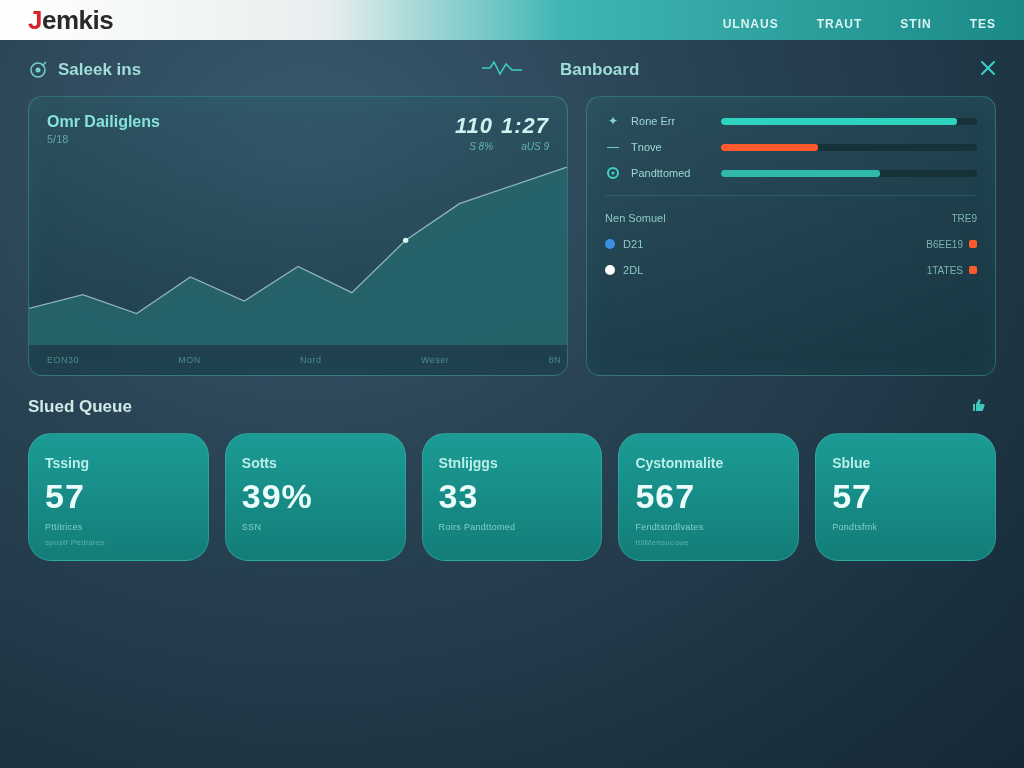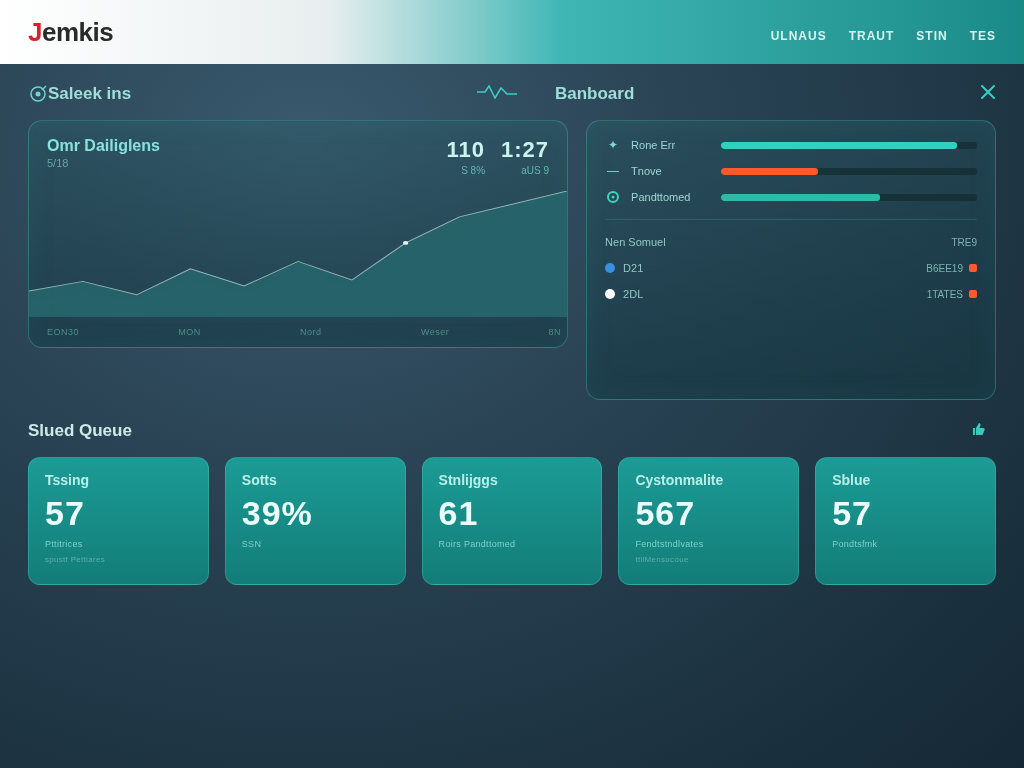--- a/index.html
+++ b/index.html
@@ -2,48 +2,48 @@
 <html><head>
 <meta charset="utf-8">
 <style>
 * { margin:0; padding:0; box-sizing:border-box; font-family: -apple-system, "Segoe UI", sans-serif; }
 body {
   width:1024px; height:768px; overflow:hidden;
   background: radial-gradient(ellipse at 30% 20%, #3a5a6e 0%, #2b4556 35%, #1e3544 70%, #152835 100%);
   position:relative;
 }
 .topbar {
-  height:64px; display:flex; align-items:center; justify-content:space-between;
+  height:40px; display:flex; align-items:center; justify-content:space-between;
   padding:0 28px;
   background: linear-gradient(90deg, #ffffff 0%, #e8eeef 32%, #3fb6b4 55%, #1a8a87 100%);
 }
 .logo { font-size:26px; font-weight:700; letter-spacing:-0.5px; }
 .logo .j { color:#d6222a; } .logo .rest { color:#2a2a2a; }
-.nav { display:flex; gap:22px;margin-top:8px; }
+.nav { display:flex; gap:38px;margin-top:8px; }
 .nav-item { color:#d9f3f2; font-size:12px; letter-spacing:1px; font-weight:600; cursor:pointer; }
 .content { padding:20px 28px 0 28px; display:flex; flex-direction:column; gap:16px; }
 .row1 { display:flex; gap:20px; align-items:center; }
-.sect-title { display:flex; align-items:center; color:#9fded9; font-size:17px; font-weight:600; }
+.sect-title { display:flex; align-items:center; gap:10px; color:#9fded9; font-size:17px; font-weight:600; }
 .sect-title .ic { width:20px; height:20px; display:flex; align-items:center; justify-content:center; }
 .spacer { flex:1; }
 .pulse-ic { color:#3ad0c6; font-size:16px; }
 .close-ic { color:#3ad0c6; font-weight:700; cursor:pointer; }
 
 .row2 { display:flex; gap:18px; }
 .card {
   border:1px solid rgba(80,200,190,0.35); border-radius:14px;
   background: linear-gradient(180deg, rgba(40,90,100,0.35), rgba(20,55,65,0.55));
   box-shadow: inset 0 0 30px rgba(50,180,170,0.08);
   padding:16px 18px;
 }
-.chart-card { flex:1.35; height:228px; position:relative; }
+.chart-card { flex:1.35; height:280px; position:relative; }
 .chart-head { display:flex; justify-content:space-between; align-items:flex-start; }
 .ch-title { color:#86e3da; font-size:16px; font-weight:600; }
 .ch-sub { color:#5fa7a2; font-size:11px; margin-top:2px; }
-.metrics { display:flex; gap:16px; }
+.metrics { display:flex; gap:8px;font-style:italic; }
 .metric { text-align:right; }
 .metric .v { color:#caf4ef; font-size:22px; font-weight:600; letter-spacing:1px; }
 .metric .s { color:#5fb8b1; font-size:10px; margin-top:2px; }
 .chart-body { position:absolute; left:0; right:0; bottom:30px; top:70px; }
 .chart-body svg { width:100%; height:100%; }
 .xaxis { position:absolute; left:18px; right:6px; bottom:10px; display:flex; justify-content:space-between; }
 .xaxis span { color:#4a8d88; font-size:9px; letter-spacing:0.5px; }
 
 .side-card { flex:1; height:280px; display:flex; flex-direction:column; gap:10px; }
 .bar-row { display:flex; align-items:center; gap:10px; font-size:12px; }
@@ -57,23 +57,23 @@
 .srow .dot { width:10px; height:10px; border-radius:50%; }
 .srow .r { display:flex; align-items:center; gap:6px; color:#7ab5b0; font-size:10px; }
 .sq { width:8px; height:8px; border-radius:2px; }
 
 .row3-title { color:#cfeae6; font-size:17px; font-weight:700; margin-top:4px; display:flex; justify-content:space-between; align-items:center; padding-right:8px;}
 .thumb-ic { color:#3ec7bd; font-size:14px; }
 
 .row4 { display:flex; gap:16px; }
 .stat {
   flex:1; min-width:0;
-  border:1px solid rgba(80,200,190,0.35); border-radius:12px;
+  border:1px solid rgba(80,200,190,0.35); border-radius:23px;
   background: linear-gradient(180deg, #1c9b95 0%, #137d78 100%);
-  padding:14px 16px 12px 16px; height:128px;
+  padding:21px 16px 12px 16px; height:128px;
   display:flex; flex-direction:column; gap:6px;
 }
 .stat .t { color:#b9efe9; font-size:14px; font-weight:600; }
 .stat .n { color:#eafdfb; font-size:34px; font-weight:700; letter-spacing:1px; }
 .stat .d1 { color:#7fd0c9; font-size:9px; letter-spacing:0.3px; }
 .stat .d2 { color:#5fb0a9; font-size:8px; letter-spacing:0.3px; }
 .target-ic svg { display:block; }
 </style>
 </head>
 <body>
@@ -226,21 +226,21 @@
       <div class="d1">Pttitrices</div>
       <div class="d2">spustf Pettiares</div>
     </div>
     <div class="stat">
       <div class="t">Sotts</div>
       <div class="n">39%</div>
       <div class="d1">SSN</div>
     </div>
     <div class="stat">
       <div class="t">Stnlijggs</div>
-      <div class="n">61</div>
+      <div class="n">33</div>
       <div class="d1">Roirs Pandttomed</div>
     </div>
     <div class="stat">
       <div class="t">Cystonmalite</div>
       <div class="n">567</div>
       <div class="d1">Fendtstndlvates</div>
       <div class="d2">ttllMensucoue</div>
     </div>
     <div class="stat">
       <div class="t">Sblue</div>

